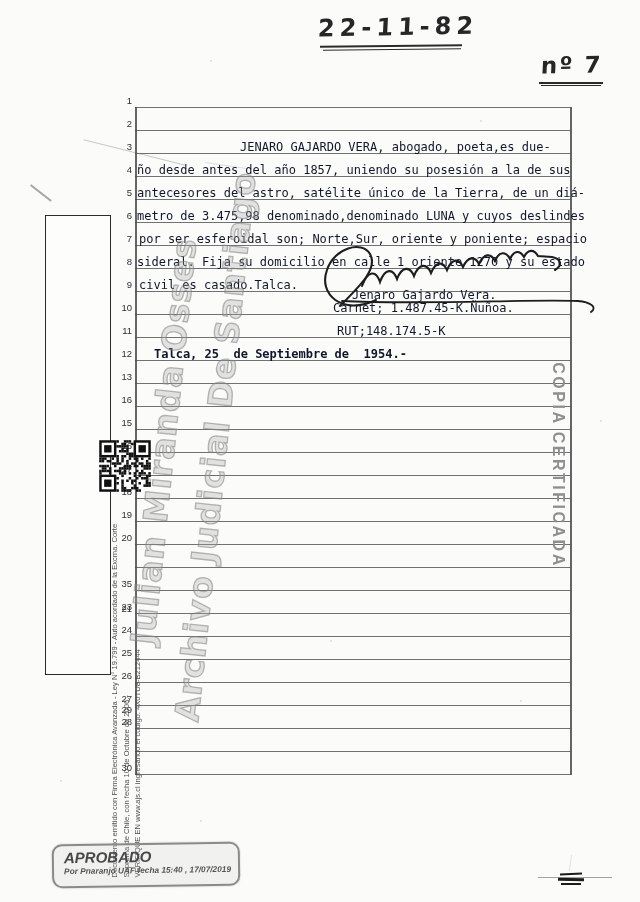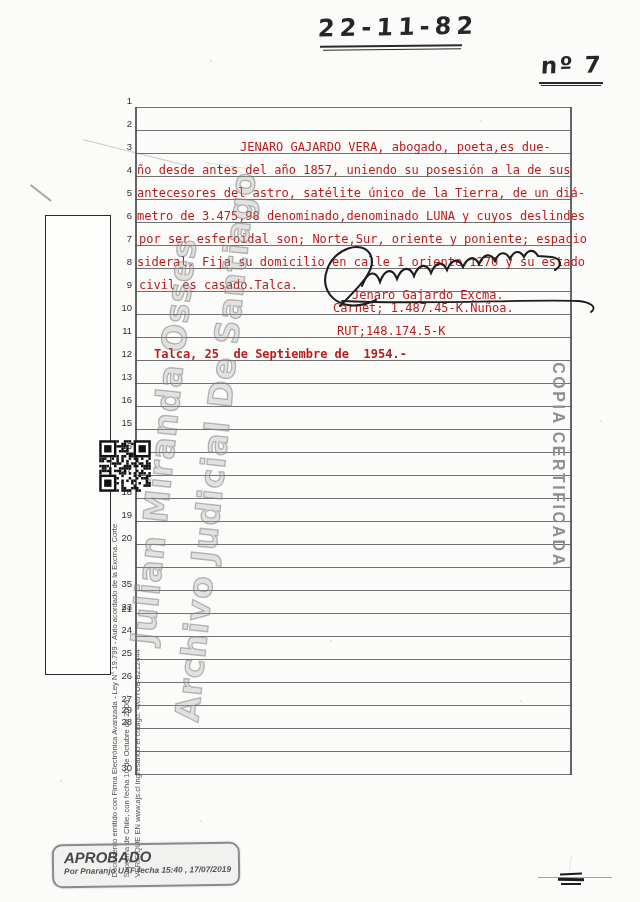--- a/index.html
+++ b/index.html
@@ -13,21 +13,21 @@
   .hand-date{left:318px;top:13px;font-size:24px;letter-spacing:5px;}
   .hand-num{left:541px;top:52px;font-size:23px;letter-spacing:2px;}
   .uline{position:absolute;background:#2a2a2a;}
   
   .rule{position:absolute;left:135px;width:436px;height:1.3px;background:#4f4f4f;opacity:.8;}
   .rule-num{position:absolute;left:111px;width:21px;text-align:right;font-size:9.5px;
             color:#2f2f2f;font-family:"Liberation Sans",sans-serif;}
   .vborder{position:absolute;top:107px;width:1.5px;height:668px;background:#4a4a4a;opacity:.85;}
   
   .typed{position:absolute;font-family:"DejaVu Sans Mono",monospace;font-size:12px;
-         color:#b91c1c;white-space:pre;height:14px;line-height:14px;}
+         color:#0f172a;white-space:pre;height:14px;line-height:14px;}
   
   .watermark{position:absolute;left:-130px;top:392px;width:640px;text-align:center;
              transform:rotate(-84deg);font-family:"DejaVu Sans",sans-serif;font-weight:600;
              font-size:33px;line-height:52px;letter-spacing:1px;
              color:rgba(165,165,165,0.30);-webkit-text-stroke:1.3px rgba(128,128,128,0.55);
              pointer-events:none;white-space:nowrap;}
   
   .copia{position:absolute;left:447px;top:455px;width:220px;height:20px;transform:rotate(90deg);
          text-align:center;font-weight:bold;font-size:16px;letter-spacing:2.5px;color:#8f8f8f;}
   
@@ -138,21 +138,21 @@
   <div class="stray" style="left:28px;top:192px;width:26px;height:1.6px;transform:rotate(38deg);background:rgba(80,80,80,.5)"></div>
 
   <div id="typed-lines">
       <div class="typed" style="left: 240px; top: 140px;">JENARO GAJARDO VERA, abogado, poeta,es due-</div>
       <div class="typed" style="left: 137px; top: 163px;">ño desde antes del año 1857, uniendo su posesión a la de sus</div>
       <div class="typed" style="left: 137px; top: 186px;">antecesores del astro, satélite único de la Tierra, de un diá-</div>
       <div class="typed" style="left: 137px; top: 209px;">metro de 3.475,98 denominado,denominado LUNA y cuyos deslindes</div>
       <div class="typed" style="left: 139px; top: 232px;">por ser esferoidal son; Norte,Sur, oriente y poniente; espacio</div>
       <div class="typed" style="left: 137px; top: 255px;">sideral. Fija su domicilio en calle 1 oriente 1270 y su estado</div>
       <div class="typed" style="left: 139px; top: 278px;">civil es casado.Talca.</div>
-      <div class="typed" style="left: 352px; top: 288px;">Jenaro Gajardo Excma.</div>
+      <div class="typed" style="left: 352px; top: 288px;">Jenaro Gajardo Vera.</div>
       <div class="typed" style="left: 333px; top: 301px;">Carnet; 1.487.45-K.Ñuñoa.</div>
       <div class="typed" style="left: 337px; top: 324px;">RUT;148.174.5-K</div>
       <div class="typed" style="left: 154px; top: 347px; font-weight: bold;">Talca, 25  de Septiembre de  1954.-</div>
     </div>
 
   <svg width="310" height="75" viewBox="0 0 310 75" style="position:absolute;left:312px;top:240px;overflow:visible">
     <g fill="none" stroke="#1d1d1d" stroke-width="2.1" stroke-linecap="round">
       <path d="M64 60 C30 76, 6 54, 15 30 C22 8, 50 0, 58 14 C66 28, 50 44, 28 66"></path>
       <path d="M50 46 c6 -16, 14 -16, 18 -4 c5 -14, 13 -14, 17 -3 c5 -13, 13 -13, 17 -3 c5 -13, 13 -13, 17 -3 c5 -12, 12 -12, 16 -3 c5 -12, 12 -12, 16 -3 c5 -11, 12 -11, 16 -3 c5 -11, 12 -11, 16 -3 c4 -10, 11 -10, 15 -2 c4 -9, 10 -9, 14 -2 c4 -8, 10 -8, 14 -1 l14 1 c9 2, 11 8, 3 13"></path>
       <path d="M30 61 C110 65, 215 59, 266 61 C278 62, 286 67, 279 72" stroke-width="1.8"></path>

